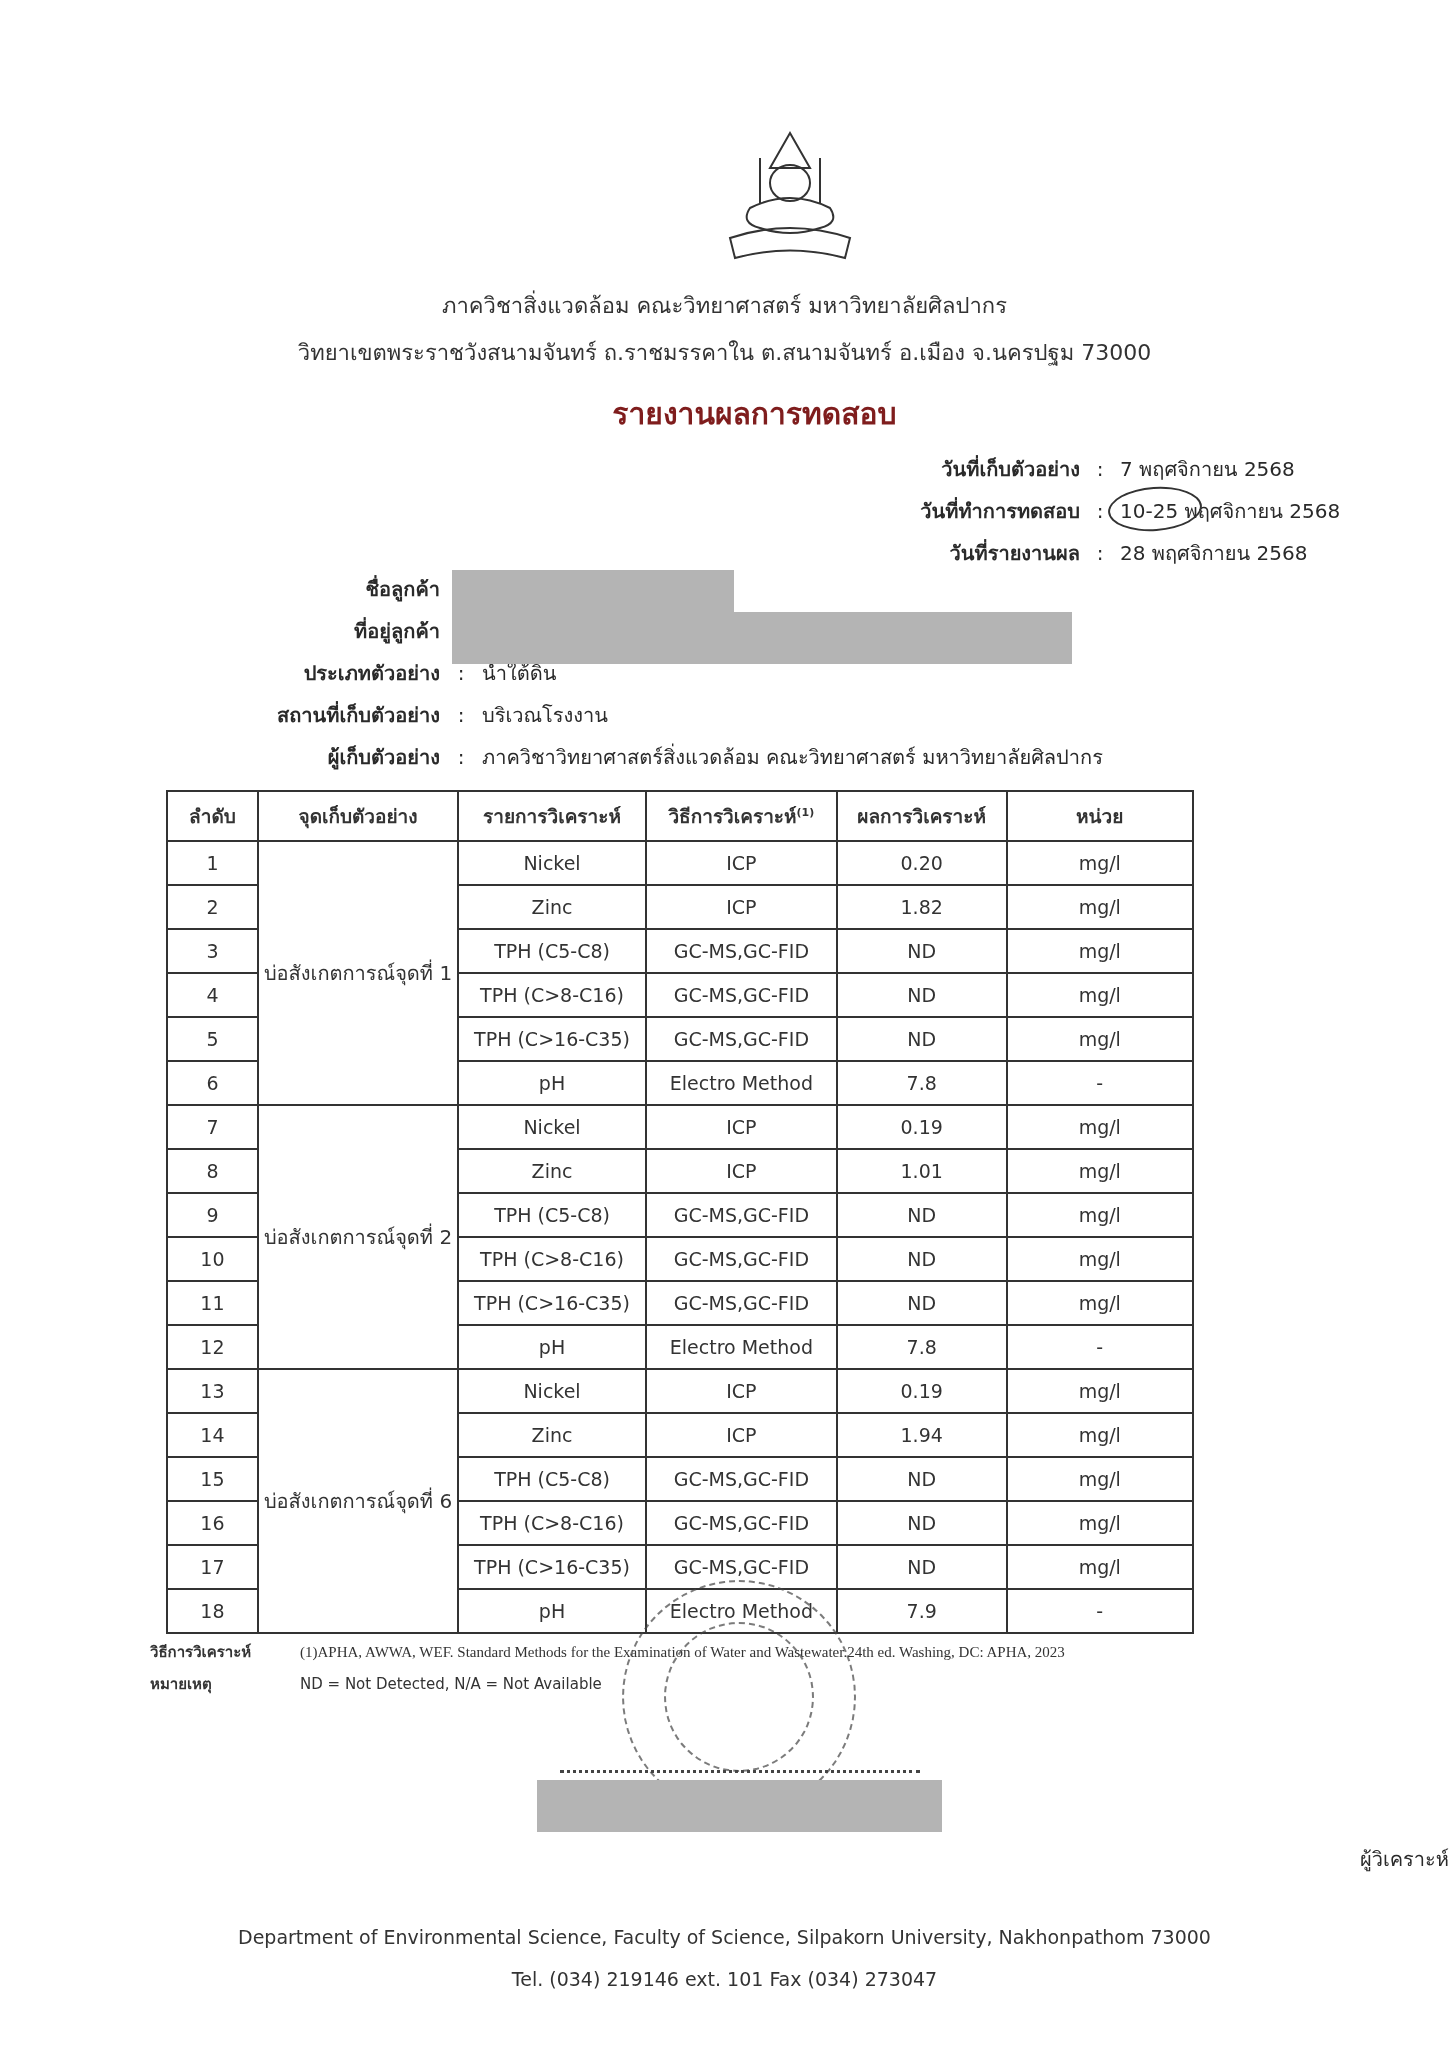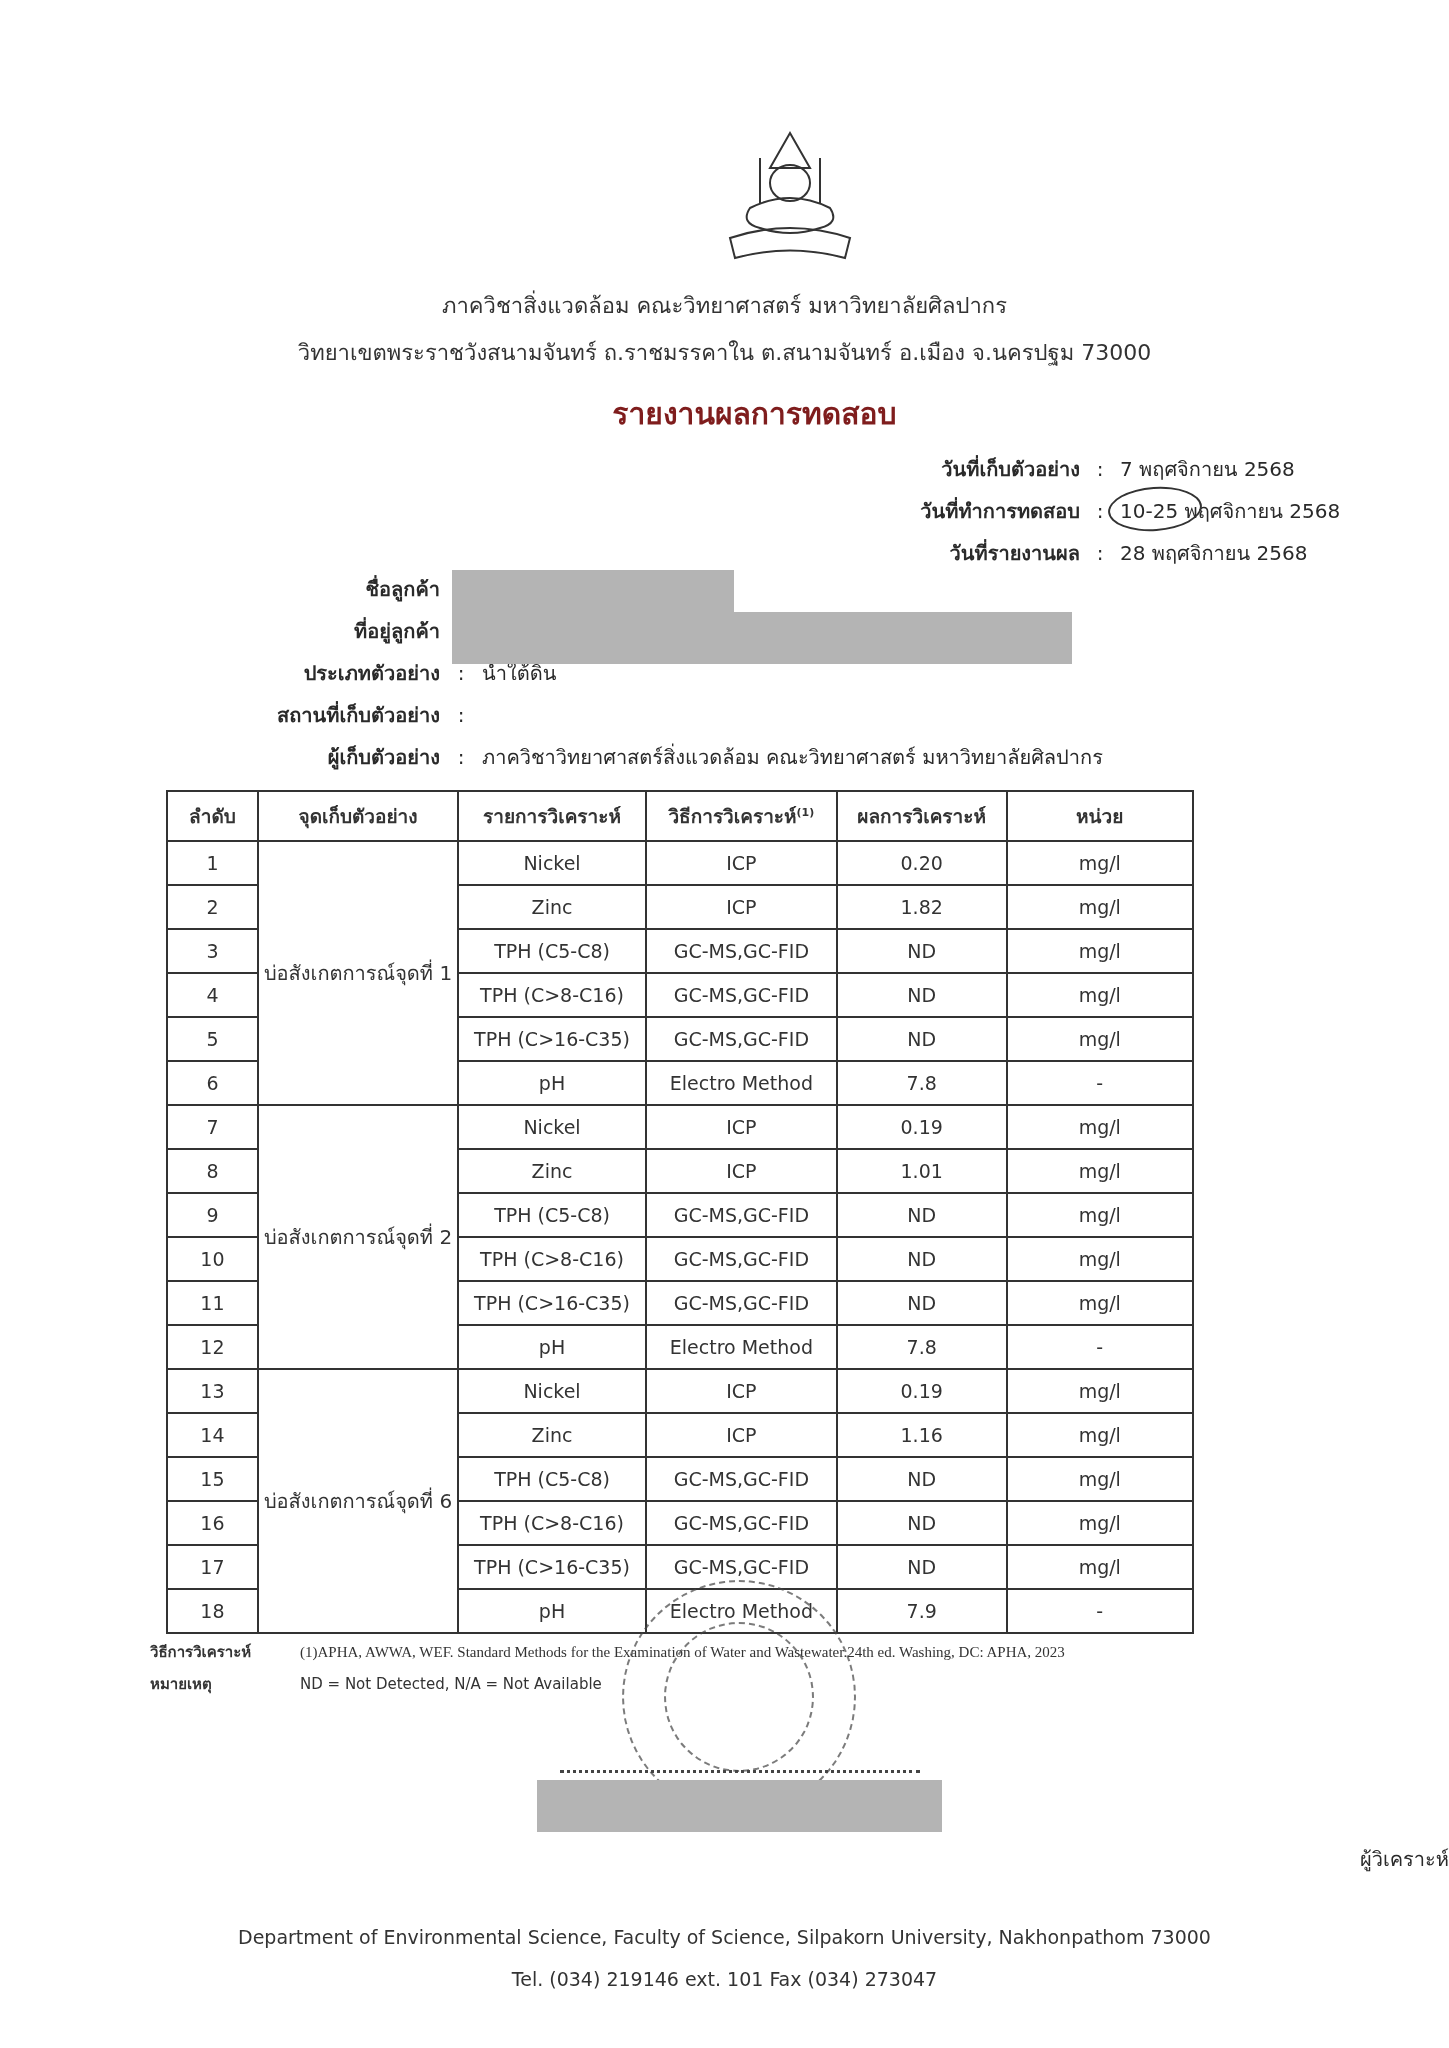--- a/index.html
+++ b/index.html
@@ -90,20 +90,21 @@
     <span class="val"></span>
   </div>
   <div class="row">
     <span class="lbl">ประเภทตัวอย่าง</span>
     <span class="col">:</span>
     <span class="val">น้ำใต้ดิน</span>
   </div>
   <div class="row">
     <span class="lbl">สถานที่เก็บตัวอย่าง</span>
     <span class="col">:</span>
+    <span class="val">บริเวณโรงงาน</span>
   </div>
   <div class="row">
     <span class="lbl">ผู้เก็บตัวอย่าง</span>
     <span class="col">:</span>
     <span class="val">ภาควิชาวิทยาศาสตร์สิ่งแวดล้อม คณะวิทยาศาสตร์ มหาวิทยาลัยศิลปากร</span>
   </div>
 </div>
 
 <div class="abs redact" style="left:452px;top:570px;width:282px;height:44px;"></div>
 <div class="abs redact" style="left:452px;top:612px;width:620px;height:52px;"></div>
@@ -219,21 +220,21 @@
         <td rowspan="6" class="loc">บ่อสังเกตการณ์จุดที่ 6</td>
         <td>Nickel</td>
         <td>ICP</td>
         <td>0.19</td>
         <td>mg/l</td>
       </tr>
       <tr>
         <td>14</td>
         <td>Zinc</td>
         <td>ICP</td>
-        <td>1.16</td>
+        <td>1.94</td>
         <td>mg/l</td>
       </tr>
       <tr>
         <td>15</td>
         <td>TPH (C5-C8)</td>
         <td>GC-MS,GC-FID</td>
         <td>ND</td>
         <td>mg/l</td>
       </tr>
       <tr>

